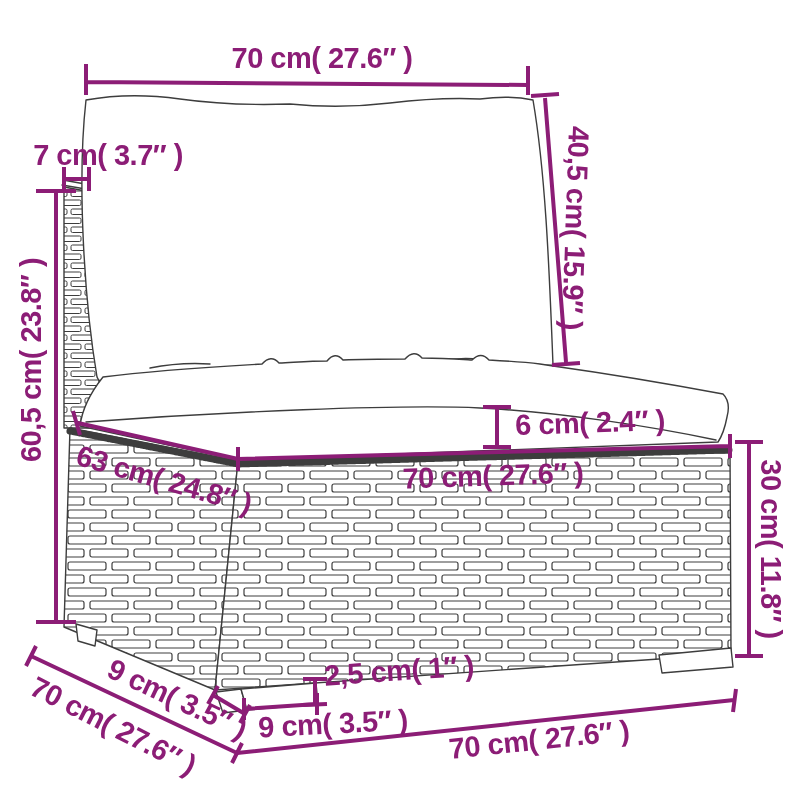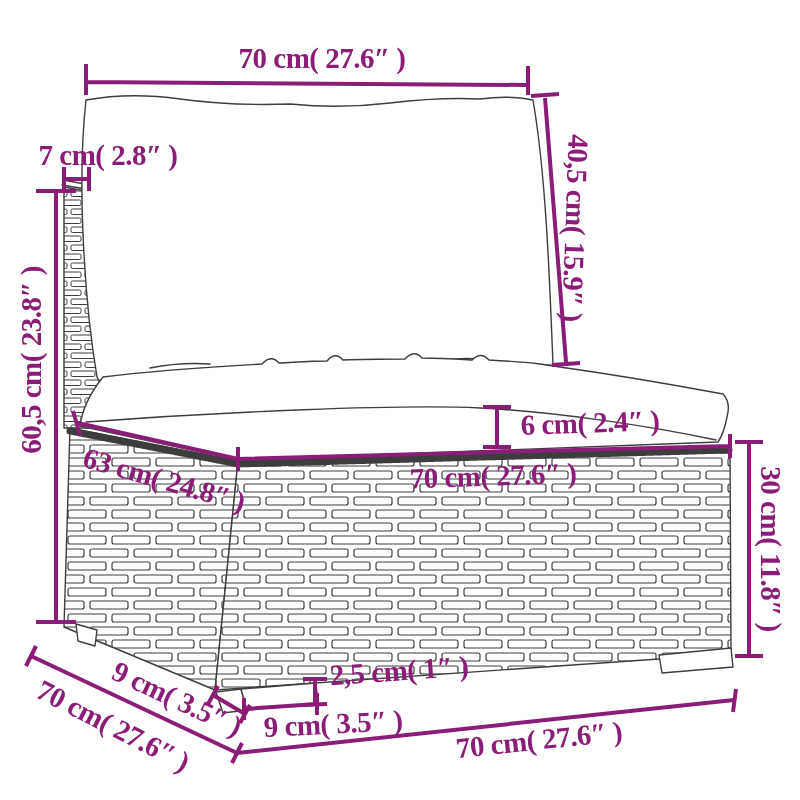--- a/index.html
+++ b/index.html
@@ -1,17 +1,17 @@
 <!DOCTYPE html>
 <html><head>
 <meta charset="utf-8">
 <style>
   html,body{margin:0;padding:0;background:#ffffff;}
   #stage{position:relative;width:800px;height:800px;background:#ffffff;overflow:hidden;
-         font-family:Liberation Serif, serif;}
+         font-family:Liberation Sans, sans-serif;}
   #drawing{position:absolute;left:0;top:0;}
   .dim{position:absolute;color:#8c1d76;font-weight:bold;font-size:29px;line-height:1;
        white-space:nowrap;transform-origin:center center;letter-spacing:-0.5px;}
 </style>
 </head>
 <body>
 
 <div id="stage">
 
   <svg id="drawing" width="800" height="800" viewBox="0 0 800 800">
@@ -91,21 +91,21 @@
       <path d="M213,695 L245,714 M218,686 L208,704 M250,705 L240,723"></path>
 
       <path d="M31,656 L237,753 M36,646 L26,666 M242,743 L232,763"></path>
 
       <path d="M237,753 L734,700 M736,689 L733,712"></path>
     </g>
   </svg>
 
   <div class="dim" style="left:322px;top:58px;transform:translate(-50%,-50%);">70 cm( 27.6″ )</div>
 
-  <div class="dim" style="left:108px;top:155px;transform:translate(-50%,-50%);">7 cm( 2.8″ )</div>
+  <div class="dim" style="left:108px;top:155px;transform:translate(-50%,-50%);">7 cm( 3.7″ )</div>
 
   <div class="dim" style="left:575px;top:228px;transform:translate(-50%,-50%) rotate(92deg);">40,5 cm( 15.9″ )</div>
 
   <div class="dim" style="left:31px;top:360px;transform:translate(-50%,-50%) rotate(-90deg);">60,5 cm( 23.8″ )</div>
 
   <div class="dim" style="left:590px;top:423px;transform:translate(-50%,-50%) rotate(-2deg);">6 cm( 2.4″ )</div>
 
   <div class="dim" style="left:164px;top:480px;transform:translate(-50%,-50%) rotate(16deg);">63 cm( 24.8″ )</div>
 
   <div class="dim" style="left:493px;top:476px;transform:translate(-50%,-50%) rotate(-2deg);">70 cm( 27.6″ )</div>

